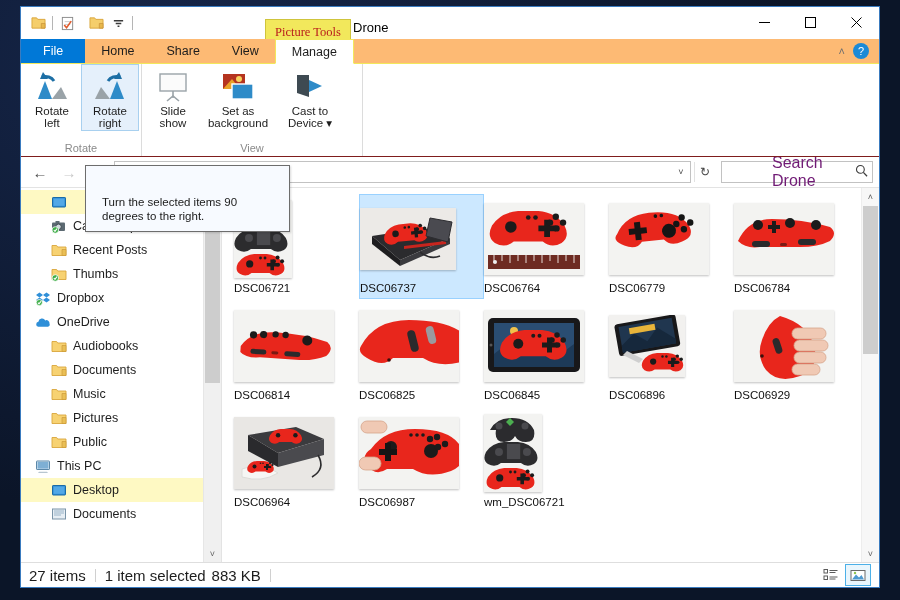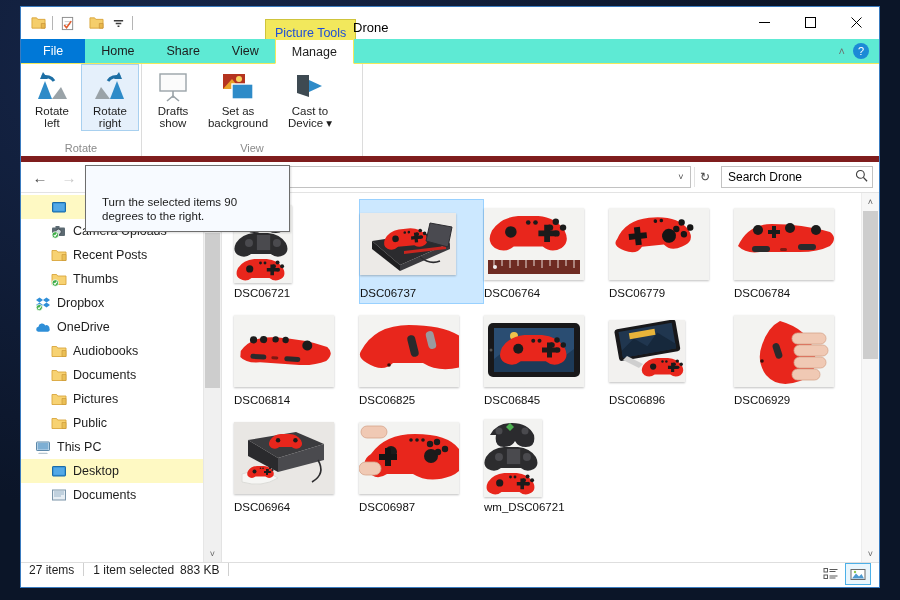--- a/index.html
+++ b/index.html
@@ -41,41 +41,42 @@
     display: flex; align-items: center; justify-content: center;
   }
   .qat-sep {
     width: 1px; height: 14px; background: #b5b5b5; margin: 0 3px;
   }
   .ctx-tab-header {
     position: absolute; left: 244px; top: 12px;
     height: 26px; padding: 0 9px;
     background: #f2e85c;
     display: flex; align-items: center;
-    font-size: 12.5px; color: #1d4ed8;
+    font-size: 12.5px; color: #b91c1c;
     border: 1px solid #cfc43c; border-bottom: none;
     box-sizing: border-box;
+    font-family: Liberation Serif, serif;
   }
   .win-title {
     position: absolute; left: 332px; top: 13px;
     font-size: 13px; color: #000;
   }
   .wincontrols {
     position: absolute; right: 0; top: 0; display: flex;
   }
   .wc {
     width: 46px; height: 30px;
     display: flex; align-items: center; justify-content: center;
     color: #000;
   }
   
   .tabstrip {
     height: 24px; flex: 0 0 24px;
     display: flex; align-items: stretch;
-    background: #5eead4;
+    background: #fdba74;
     position: relative;
     border-bottom: 1px solid #f2e85c;
   }
   .tab {
     padding: 0 16px; display: flex; align-items: center;
     font-size: 12.5px; color: #1d1d1d; cursor: default;
   }
   .tab.file { background: #0078d7; color: #fff; padding: 0 22px; }
   .tab.manage {
     background: #ffffff;
@@ -90,21 +91,21 @@
   .chev-up { color: #6d6d6d; font-size: 11px; }
   .helpbtn {
     width: 16px; height: 16px; border-radius: 50%;
     background: #1c8ad6; color: #fff; font-size: 11px;
     display: flex; align-items: center; justify-content: center;
   }
   
   .ribbon {
     flex: 0 0 92px; height: 92px;
     background: #ffffff;
-    border-bottom: 6px solid #7f1d1d;
+    border-bottom: 1px solid #7f1d1d;
     display: flex; align-items: stretch;
     position: relative;
   }
   .rgroup {
     display: flex; flex-direction: column;
     border-right: 1px solid #dcdcdc;
     padding: 0 2px;
   }
   .rgroup:last-child { border-right: none; }
   .rgroup-items { flex: 1; display: flex; align-items: flex-start; }
@@ -165,21 +166,21 @@
   .crumb { padding: 0 3px; }
   .crumb-sep { color: #444; font-size: 10px; padding: 0 1px; }
   .addr-caret { width: 18px; text-align: center; color: #444; font-size: 9px; }
   .refresh { width: 20px; text-align: center; color: #444; font-size: 12px;
              border-left: 1px solid #e2e2e2; height: 20px; line-height: 20px; }
   .searchbox {
     width: 152px; height: 22px; margin-left: 3px;
     border: 1px solid #c2c2c2; background: #fff;
     display: flex; align-items: center; box-sizing: border-box;
   }
-  .searchbox .ph { flex: 1; font-size: 12px; color: #000000; padding-left: 6px; }
+  .searchbox .ph { flex: 1; font-size: 16px; color: #701a75; padding-left: 6px; margin-left: 44px; }
   .searchbox .mag { width: 22px; text-align: center; color: #3d3d3d; font-size: 12px; }
   
   .main { flex: 1; display: flex; min-height: 0; border-top: 1px solid #e3e3e3; }
   
   .sidebar {
     width: 200px; flex: 0 0 200px;
     background: #ffffff; position: relative;
     overflow: hidden;
   }
   .tree { padding-top: 2px; }
@@ -227,22 +228,22 @@
   .fname { font-size: 11.5px; color: #101010; line-height: 14px; margin-top: 1px; }
   .fl-scroll {
     position: absolute; right: 0; top: 0; bottom: 0; width: 17px;
     background: #f7f7f7; border-left: 1px solid #ededed;
   }
   .fl-thumb { position: absolute; left: 1px; width: 15px; background: #cdcdcd; }
   
   .statusbar {
     flex: 0 0 24px; height: 24px;
     border-top: 1px solid #dedede; background: #ffffff;
-    display: flex; align-items: flex-start; padding: 0 8px;
-    font-size: 12px; color: #1d1d1d;
+    display: flex; align-items: center; padding: 0 8px;
+    font-size: 15px; color: #1d1d1d;
   }
   .st-sep { width: 1px; height: 13px; background: #d0d0d0; margin: 0 9px; }
   .st-right { margin-left: auto; display: flex; align-items: center; gap: 2px; }
   .viewbtn {
     width: 24px; height: 20px;
     display: flex; align-items: center; justify-content: center;
   }
   .viewbtn.active { border: 1px solid #4cb0e8; background: #e9f6fd; }
 </style>
 </head>
@@ -351,21 +352,21 @@
     <div class="rgroup" style="flex:0 0 216px">
       <div class="rgroup-items" style="justify-content:flex-start">
         <div class="rbtn">
           <span class="glyph">
             <svg width="34" height="32" viewBox="0 0 34 32">
               <rect x="4" y="3" width="26" height="17" fill="#fbfbfb" stroke="#9aa3a8" stroke-width="1.4"></rect>
               <path d="M17 20 L17 27" stroke="#9aa3a8" stroke-width="1.6"></path>
               <path d="M11 30 L17 25 L23 30" fill="none" stroke="#9aa3a8" stroke-width="1.6"></path>
             </svg>
           </span>
-          <span class="lbl">Drafts</span>
+          <span class="lbl">Slide</span>
           <span class="lbl">show</span>
         </div>
         <div class="rbtn wide">
           <span class="glyph">
             <svg width="36" height="32" viewBox="0 0 36 32">
               <rect x="3" y="3" width="22" height="15" fill="#b5341f"></rect>
               <path d="M3 18 L12 8 L20 18 Z" fill="#e8a227"></path>
               <circle cx="19" cy="8" r="3" fill="#f7d35e"></circle>
               <rect x="12" y="13" width="21" height="15" fill="#2e8bc8" stroke="#fff" stroke-width="1.4"></rect>
             </svg>
@@ -498,20 +499,29 @@
             </span>
             <span>Documents</span>
           </div>
           <div class="trow indent1">
             <span class="ico">
               <svg width="16" height="15" viewBox="0 0 16 15">
                 <path d="M1 2.5h4.6l1.1 1.5H15v8.5H1z" fill="#f7d272" stroke="#d9a63c" stroke-width=".9"></path>
                 <path d="M11 6.5h4v6h-4z" fill="#eabf55" stroke="#cb9b3a" stroke-width=".7"></path>
               </svg>
             </span>
+            <span>Music</span>
+          </div>
+          <div class="trow indent1">
+            <span class="ico">
+              <svg width="16" height="15" viewBox="0 0 16 15">
+                <path d="M1 2.5h4.6l1.1 1.5H15v8.5H1z" fill="#f7d272" stroke="#d9a63c" stroke-width=".9"></path>
+                <path d="M11 6.5h4v6h-4z" fill="#eabf55" stroke="#cb9b3a" stroke-width=".7"></path>
+              </svg>
+            </span>
             <span>Pictures</span>
           </div>
           <div class="trow indent1">
             <span class="ico">
               <svg width="16" height="15" viewBox="0 0 16 15">
                 <path d="M1 2.5h4.6l1.1 1.5H15v8.5H1z" fill="#f7d272" stroke="#d9a63c" stroke-width=".9"></path>
                 <path d="M11 6.5h4v6h-4z" fill="#eabf55" stroke="#cb9b3a" stroke-width=".7"></path>
               </svg>
             </span>
             <span>Public</span>

